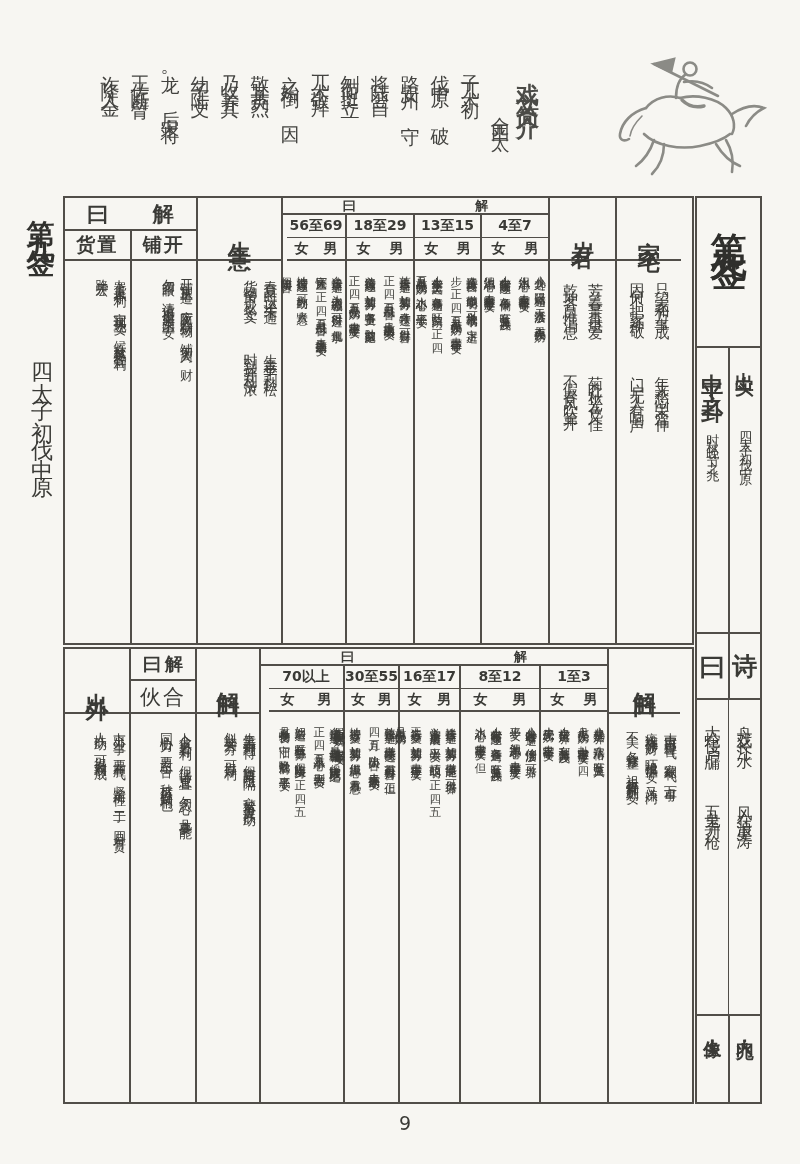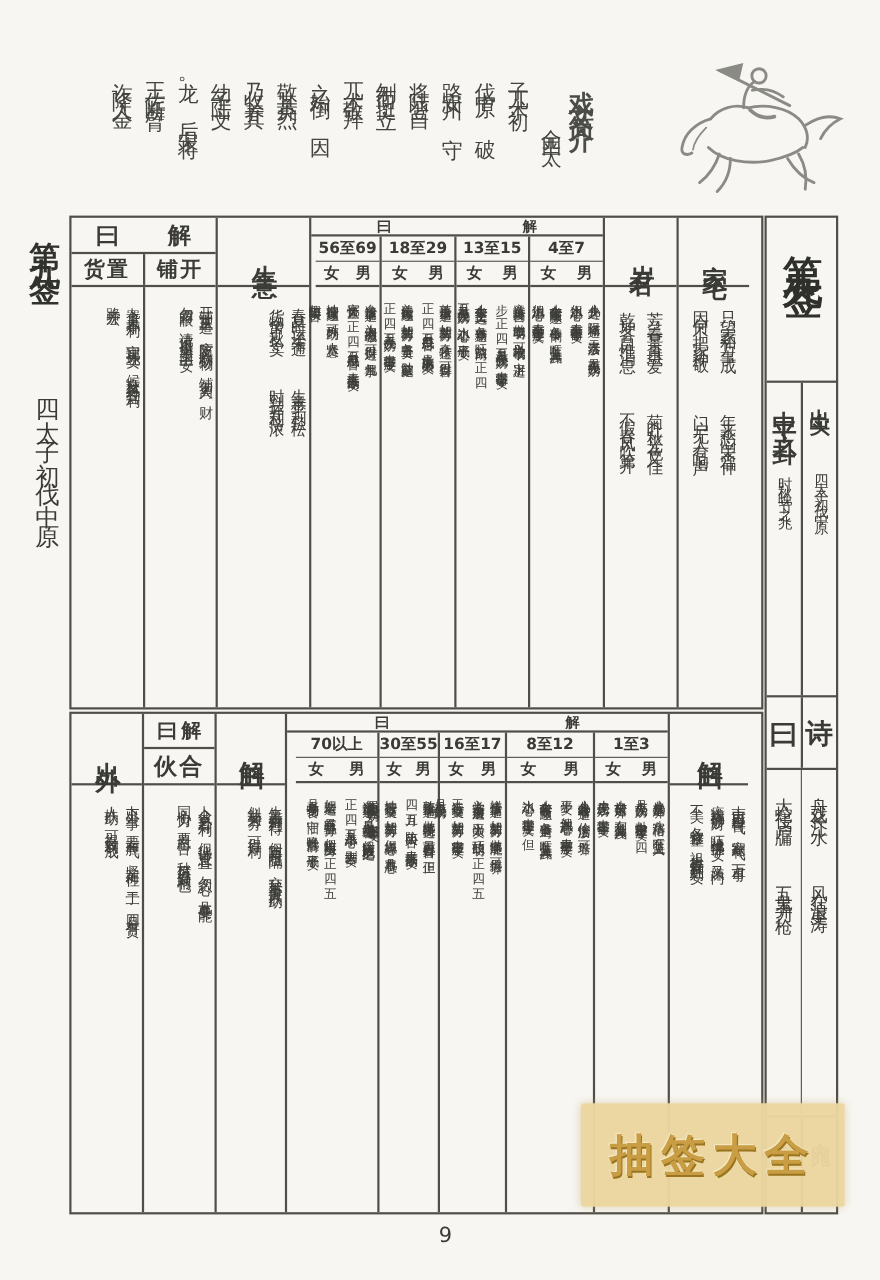--- a/index.html
+++ b/index.html
@@ -37,21 +37,21 @@
   .sub1 { height:30px; border-bottom:2px solid #514e49; }
   .sub1 .sc { flex:1; display:flex; align-items:center; justify-content:center;
           font-weight:bold; font-size:19px; letter-spacing:2px; }
   .sub1 .sc:first-child { border-left:2px solid #514e49; }
   .h63 { height:63px; border-bottom:2px solid #514e49; display:flex; align-items:center; justify-content:center; }
   .h65 { height:65px; border-bottom:2px solid #514e49; display:flex; align-items:center; justify-content:center; }
   .vhdr { font-size:23px; font-weight:bold; letter-spacing:7px; }
   .hdr1b { height:32px; border-bottom:2px solid #514e49; display:flex; flex-direction:row-reverse;
           justify-content:center; gap:4px; align-items:center; font-weight:bold; font-size:18px; }
   .hdr2b { height:33px; border-bottom:2px solid #514e49; display:flex; align-items:center; justify-content:center;
-          font-weight:bold; font-size:21px; letter-spacing:2px; }
+          font-weight:normal; font-size:21px; letter-spacing:2px; }
 
   .body1 { flex:1; }
   .body1 .bcol { flex:1; display:flex; flex-direction:row-reverse; justify-content:flex-start;
           padding:8px 3px 4px; gap:5px; }
   .body1 .bcol:first-child { border-left:2px solid #514e49; }
   .bcell { flex:1; display:flex; flex-direction:row-reverse; justify-content:flex-start; padding:8px 3px 4px; gap:6px; }
   .bline { font-size:13px; letter-spacing:2.5px; color:#3c3c38; }
   .sline { font-size:14px; letter-spacing:5px; color:#3c3c38; }
   .pline { font-size:15px; letter-spacing:7px; color:#3c3c38; }
   .pcell { flex:1; display:flex; flex-direction:row-reverse; justify-content:center; gap:10px; padding-top:10px; }
@@ -418,18 +418,15 @@
     <div class="rp-bottom rtl">
       <div class="pcol">
         <div class="vtext">内兆：</div>
       </div>
       <div class="pcol">
         <div class="vtext">生像：</div>
       </div>
     </div>
   </div>
 
-  <div class="wm">
-    <div class="wm-text">抽签大全</div>
-  </div>
   <div class="pageno">9</div>
 
 </div>
 
 </body></html>

